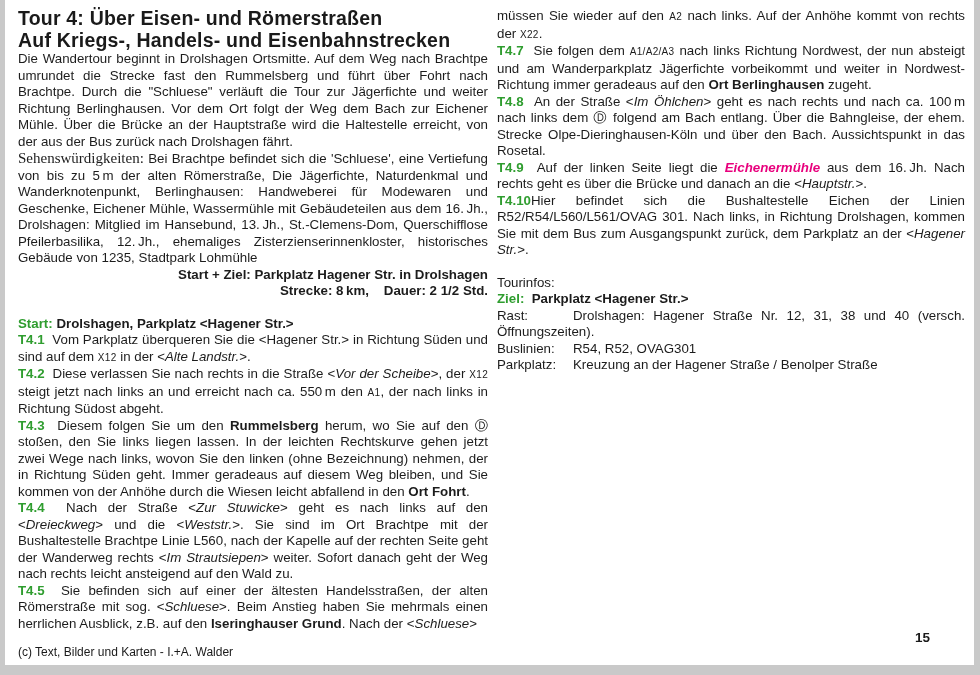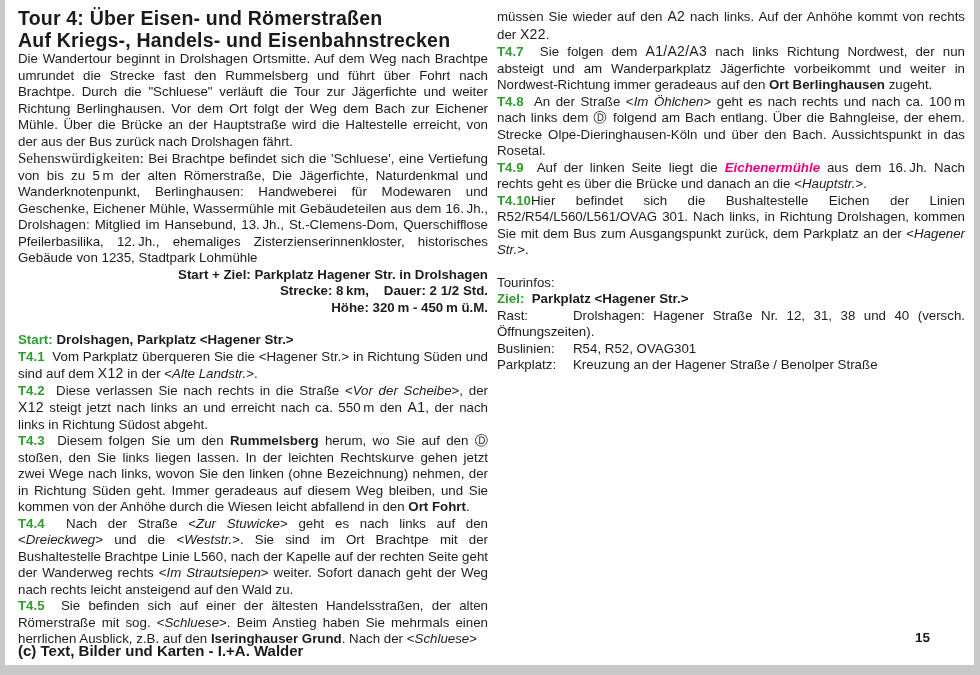--- a/index.html
+++ b/index.html
@@ -25,46 +25,45 @@
     text-align:justify;
   }
   .para.nojust{text-align:left;}
   .para.mt{margin-top:16px;}
   .para.bold{font-weight:bold;text-align:right;}
   
   .b{font-weight:bold;}
   .i{font-style:italic;}
   .g{color:#2f9d2f;font-weight:bold;}
   .mag{color:#e8007d;font-weight:bold;font-style:italic;}
-  .m{font-size:14px;letter-spacing:0.3px;}
+  .m{font-size:10px;letter-spacing:0.3px;}
   .serif{font-family:"Liberation Serif","DejaVu Serif",serif;font-size:15px;}
   .lbl{display:inline-block;width:76px;}
   .footer-left{
     position:absolute;left:13px;bottom:6px;
-    font-size:15px;font-weight:bold;color:#1a1a1a;
+    font-size:12px;font-weight:normal;color:#1a1a1a;
   }
   .page-number{
     position:absolute;right:44px;bottom:20px;
     font-size:13.5px;font-weight:bold;color:#1a1a1a;
   }
 </style>
 </head>
 <body>
 
 <div class="page">
 
   <div class="col col-left">
     <div class="heading">Tour 4: Über Eisen- und Römerstraßen</div>
     <div class="heading">Auf Kriegs-, Handels- und Eisenbahnstrecken</div>
     <div>
         <p class="para"><span>Die Wandertour beginnt in Drolshagen Ortsmitte. Auf dem Weg nach Brachtpe umrundet die Strecke fast den Rummelsberg und führt über Fohrt nach Brachtpe. Durch die "Schluese" verläuft die Tour zur Jägerfichte und weiter Richtung Berlinghausen. Vor dem Ort folgt der Weg dem Bach zur Eichener Mühle. Über die Brücke an der Hauptstraße wird die Haltestelle erreicht, von der aus der Bus zurück nach Drolshagen fährt.</span></p>
         <p class="para"><span class="serif">Sehenswürdigkeiten: </span><span>Bei Brachtpe befindet sich die 'Schluese', eine Vertiefung von bis zu 5 m der alten Römerstraße, Die Jägerfichte, Naturdenkmal und Wanderknotenpunkt, Berlinghausen: Handweberei für Modewaren und Geschenke, Eichener Mühle, Wassermühle mit Gebäudeteilen aus dem 16. Jh., Drolshagen: Mitglied im Hansebund, 13. Jh., St.-Clemens-Dom, Querschifflose Pfeilerbasilika, 12. Jh., ehemaliges Zisterzienserinnenkloster, historisches Gebäude von 1235, Stadtpark Lohmühle</span></p>
         <p class="para nojust bold"><span>Start + Ziel: Parkplatz Hagener Str. in Drolshagen</span></p>
         <p class="para nojust bold"><span>Strecke: 8 km,&nbsp;&nbsp;&nbsp; Dauer: 2 1/2 Std.</span></p>
-        <p class="para nojust bold"><span>Höhe: 320 m - 450 m ü.M.</span></p>
         <p class="para nojust mt"><span class="g">Start: </span><span class="b">Drolshagen, Parkplatz &lt;Hagener Str.&gt;</span></p>
         <p class="para"><span class="g">T4.1</span><span>&nbsp; Vom Parkplatz überqueren Sie die &lt;Hagener Str.&gt; in Richtung Süden und sind auf dem </span><span class="m">X12</span><span> in der &lt;</span><span class="i">Alte Landstr.</span><span>&gt;.</span></p>
         <p class="para"><span class="g">T4.2</span><span>&nbsp; Diese verlassen Sie nach rechts in die Straße &lt;</span><span class="i">Vor der Scheibe</span><span>&gt;, der </span><span class="m">X12</span><span> steigt jetzt nach links an und erreicht nach ca. 550 m den </span><span class="m">A1</span><span>, der nach links in Richtung Südost abgeht.</span></p>
         <p class="para"><span class="g">T4.3</span><span>&nbsp; Diesem folgen Sie um den </span><span class="b">Rummelsberg</span><span> herum, wo Sie auf den Ⓓ stoßen, den Sie links liegen lassen. In der leichten Rechtskurve gehen jetzt zwei Wege nach links, wovon Sie den linken (ohne Bezeichnung) nehmen, der in Richtung Süden geht. Immer geradeaus auf diesem Weg bleiben, und Sie kommen von der Anhöhe durch die Wiesen leicht abfallend in den </span><span class="b">Ort Fohrt</span><span>.</span></p>
         <p class="para"><span class="g">T4.4</span><span>&nbsp; Nach der Straße &lt;</span><span class="i">Zur Stuwicke</span><span>&gt; geht es nach links auf den &lt;</span><span class="i">Dreieckweg</span><span>&gt; und die &lt;</span><span class="i">Weststr.</span><span>&gt;. Sie sind im Ort Brachtpe mit der Bushaltestelle Brachtpe Linie L560, nach der Kapelle auf der rechten Seite geht der Wanderweg rechts &lt;</span><span class="i">Im Strautsiepen</span><span>&gt; weiter. Sofort danach geht der Weg nach rechts leicht ansteigend auf den Wald zu.</span></p>
         <p class="para"><span class="g">T4.5</span><span>&nbsp; Sie befinden sich auf einer der ältesten Handelsstraßen, der alten Römerstraße mit sog. &lt;</span><span class="i">Schluese</span><span>&gt;. Beim Anstieg haben Sie mehrmals einen herrlichen Ausblick, z.B. auf den </span><span class="b">Iseringhauser Grund</span><span>. Nach der &lt;</span><span class="i">Schluese</span><span>&gt;</span></p>
       </div>
   </div>
 
   <div class="col col-right">

